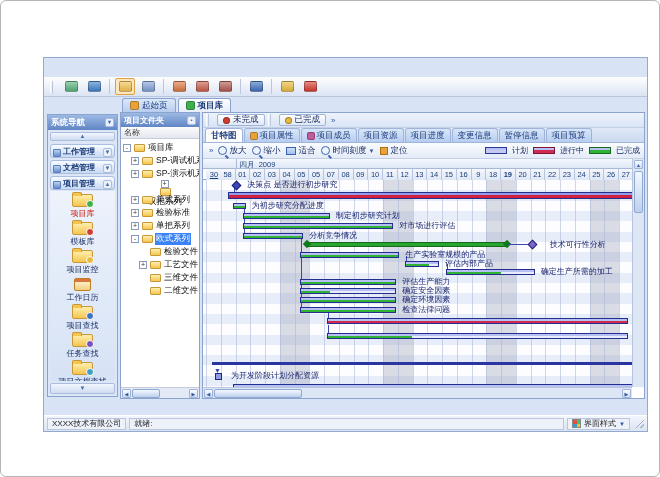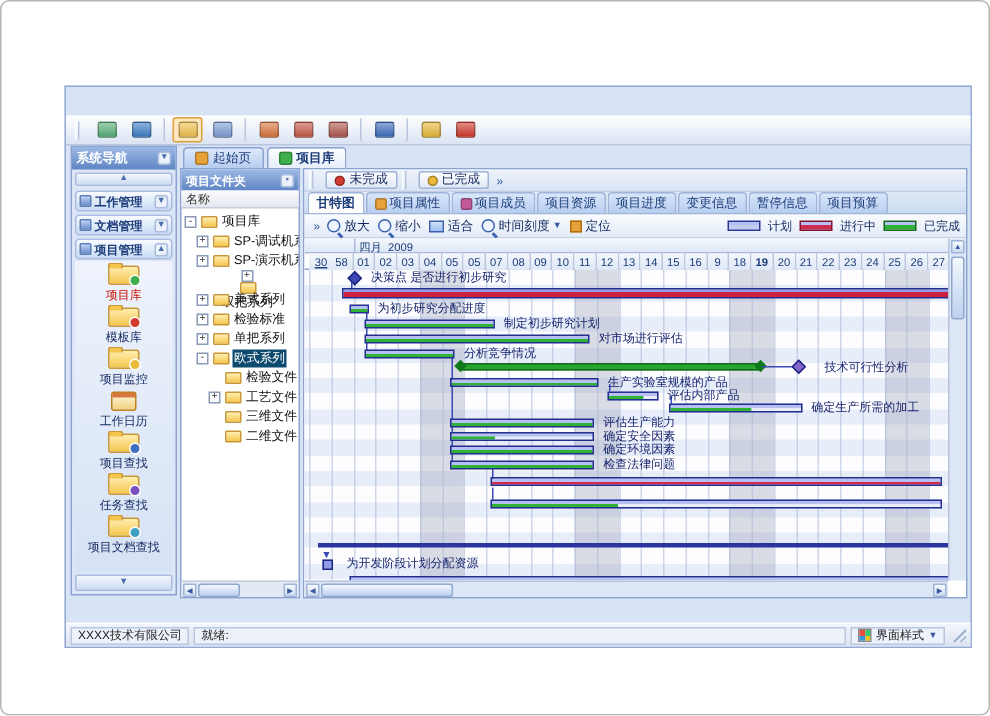--- a/index.html
+++ b/index.html
@@ -11,25 +11,25 @@
   .grip{width:3px;height:12px;border-left:1px solid #fff;border-right:1px solid #b9c6de;margin:0 5px 0 0;}
   .menu-item{font-size:9px;color:#222;padding:2px 7px;cursor:default;}
   .toolbar{position:absolute;left:0;top:19px;right:0;height:20px;background:linear-gradient(#fefefe,#dbe4f4);border-bottom:1px solid #b9c6de;display:flex;align-items:center;gap:3px;padding-left:6px;}
   .tbtn{width:20px;height:17px;border-radius:2px;display:flex;align-items:center;justify-content:center;}
   .tbtn.active{border:1px solid #e0a040;background:#ffe7bd;}
   .ticon{width:13px;height:11px;border-radius:2px;border:1px solid rgba(0,0,0,.25);}
   .tsep{width:1px;height:15px;background:#b9c6de;margin:0 2px;}
   
   .content{position:absolute;left:0;top:39px;right:0;bottom:32px;}
   
-  .sidebar{position:absolute;left:3px;top:0;width:71px;bottom:2px;border:1px solid #8ba4cf;background:#dce6f7;display:flex;flex-direction:column;}
+  .sidebar{position:absolute;left:3px;top:17px;width:71px;bottom:2px;border:1px solid #8ba4cf;background:#dce6f7;display:flex;flex-direction:column;}
   .sb-title{height:15px;background:linear-gradient(#9db9e4,#5f85c4);color:#fff;font-size:8.5px;font-weight:bold;display:flex;align-items:center;justify-content:space-between;padding:0 3px;flex:none;}
   .sb-mini{width:9px;height:9px;background:#eaf1fb;border:1px solid #aabdde;border-radius:2px;font-size:6px;line-height:7px;text-align:center;color:#4a6ca8;}
   .sb-collapse{height:9px;flex:none;background:linear-gradient(#f2f6fd,#cfdcf1);border:1px solid #aabdde;margin:2px;border-radius:2px;text-align:center;font-size:6px;line-height:7px;color:#4a6ca8;}
-  .sb-group{height:14px;flex:none;margin:1px 2px;background:linear-gradient(#f8fbff,#c8daf4);border:1px solid #a8bddf;border-radius:3px;display:flex;align-items:center;font-size:8px;font-weight:bold;color:#1c3d7a;padding:0 2px;gap:2px;}
+  .sb-group{height:14px;flex:none;margin:1px 2px;background:linear-gradient(#f8fbff,#c8daf4);border:1px solid #a8bddf;border-radius:3px;display:flex;align-items:flex-end;font-size:8px;font-weight:bold;color:#1c3d7a;padding:0 2px;gap:2px;}
   .sb-gicon{width:8px;height:8px;border-radius:1px;background:linear-gradient(#bcd2f0,#6a8cc8);border:1px solid #5a7cb8;flex:none;}
   .sb-group .chev{margin-left:auto;}
   .sb-items{flex:1;background:linear-gradient(#eef3fc,#d6e2f5);margin:0 2px;overflow:hidden;display:flex;flex-direction:column;align-items:center;padding-top:3px;}
   .sb-item{display:flex;flex-direction:column;align-items:center;margin-bottom:3px;cursor:pointer;}
   .sb-item .lbl{font-size:8px;color:#13275e;margin-top:1px;white-space:nowrap;}
   .sb-item.active .lbl{color:#cc1100;}
   .fold{width:21px;height:13px;position:relative;background:linear-gradient(#ffeeb0,#f5c64e);border:1px solid #c89838;border-radius:2px;}
   .fold::before{content:"";position:absolute;top:-3px;left:-1px;width:8px;height:3px;background:#f5c64e;border:1px solid #c89838;border-bottom:none;border-radius:2px 2px 0 0;}
   .badge{position:absolute;right:-2px;bottom:-2px;width:8px;height:8px;border-radius:50%;border:1px solid #fff;}
   .calic{width:17px;height:13px;background:linear-gradient(#fff8e0,#f0d080);border:1px solid #c08020;border-radius:2px;position:relative;}
@@ -43,21 +43,21 @@
   
   .tree{position:absolute;left:76px;top:15px;width:80px;bottom:0;border:1px solid #8ba4cf;background:#fff;display:flex;flex-direction:column;}
   .tree-title{height:14px;flex:none;background:linear-gradient(#9db9e4,#5f85c4);color:#fff;font-size:8px;font-weight:bold;display:flex;align-items:center;justify-content:space-between;padding:0 3px;}
   .tree-col{height:12px;flex:none;background:linear-gradient(#fcfcfd,#e4e7ee);border-bottom:1px solid #c6ccd8;font-size:8px;color:#333;padding:0 3px;display:flex;align-items:center;}
   .tree-body{flex:1;overflow:hidden;padding:2px 0 0 2px;}
   .titem{display:flex;align-items:center;height:13px;font-size:8.5px;color:#111;white-space:nowrap;cursor:pointer;}
   .texp{width:8px;height:8px;border:1px solid #8a9ab8;background:#fff;font-size:7px;line-height:6px;text-align:center;color:#333;margin-right:1px;flex:none;}
   .texp.none{border:none;background:transparent;}
   .tfold{width:11px;height:8px;background:linear-gradient(#ffeeb0,#f5c64e);border:1px solid #c89838;border-radius:1px;margin:0 2px;flex:none;}
   .tlab{padding:0 1px;}
-  .titem.selected .tlab{background:#0c4a6e;color:#fff;}
+  .titem.selected .tlab{background:#3b82f6;color:#fff;}
   .tree-hscroll{height:11px;flex:none;border-top:1px solid #c6ccd8;background:#e3eaf6;display:flex;align-items:center;padding:0 1px;gap:1px;}
   .sarrow{width:9px;height:9px;background:linear-gradient(#f8fbff,#cddcf2);border:1px solid #9fb4d8;font-size:5px;line-height:8px;text-align:center;color:#35599c;border-radius:1px;flex:none;}
   .sthumb{height:9px;background:linear-gradient(#f4f8fe,#bcd0ee);border:1px solid #8fa8d0;border-radius:2px;}
   
   .main{position:absolute;left:158px;top:15px;right:2px;bottom:0;border:1px solid #8ba4cf;background:#f3f6fc;display:flex;flex-direction:column;}
   .filter-row{height:15px;flex:none;display:flex;align-items:center;gap:3px;padding:1px 3px;background:linear-gradient(#eef3fb,#d9e4f5);border-bottom:1px solid #c2cfe6;}
   .fbtn{height:12px;display:flex;align-items:center;gap:3px;font-size:8.5px;color:#13275e;padding:0 5px;border:1px solid #9fb4d8;border-radius:2px;background:linear-gradient(#fefefe,#dfe8f6);cursor:pointer;}
   .fbtn .dot{width:7px;height:7px;border-radius:50%;border:1px solid rgba(0,0,0,.3);}
   .fmore{font-size:8px;color:#35599c;margin-left:2px;}
   .ctabs{height:15px;flex:none;display:flex;align-items:flex-end;padding-left:2px;gap:1px;background:linear-gradient(#dfe9f8,#cbdaf1);border-bottom:1px solid #9fb4d8;}

